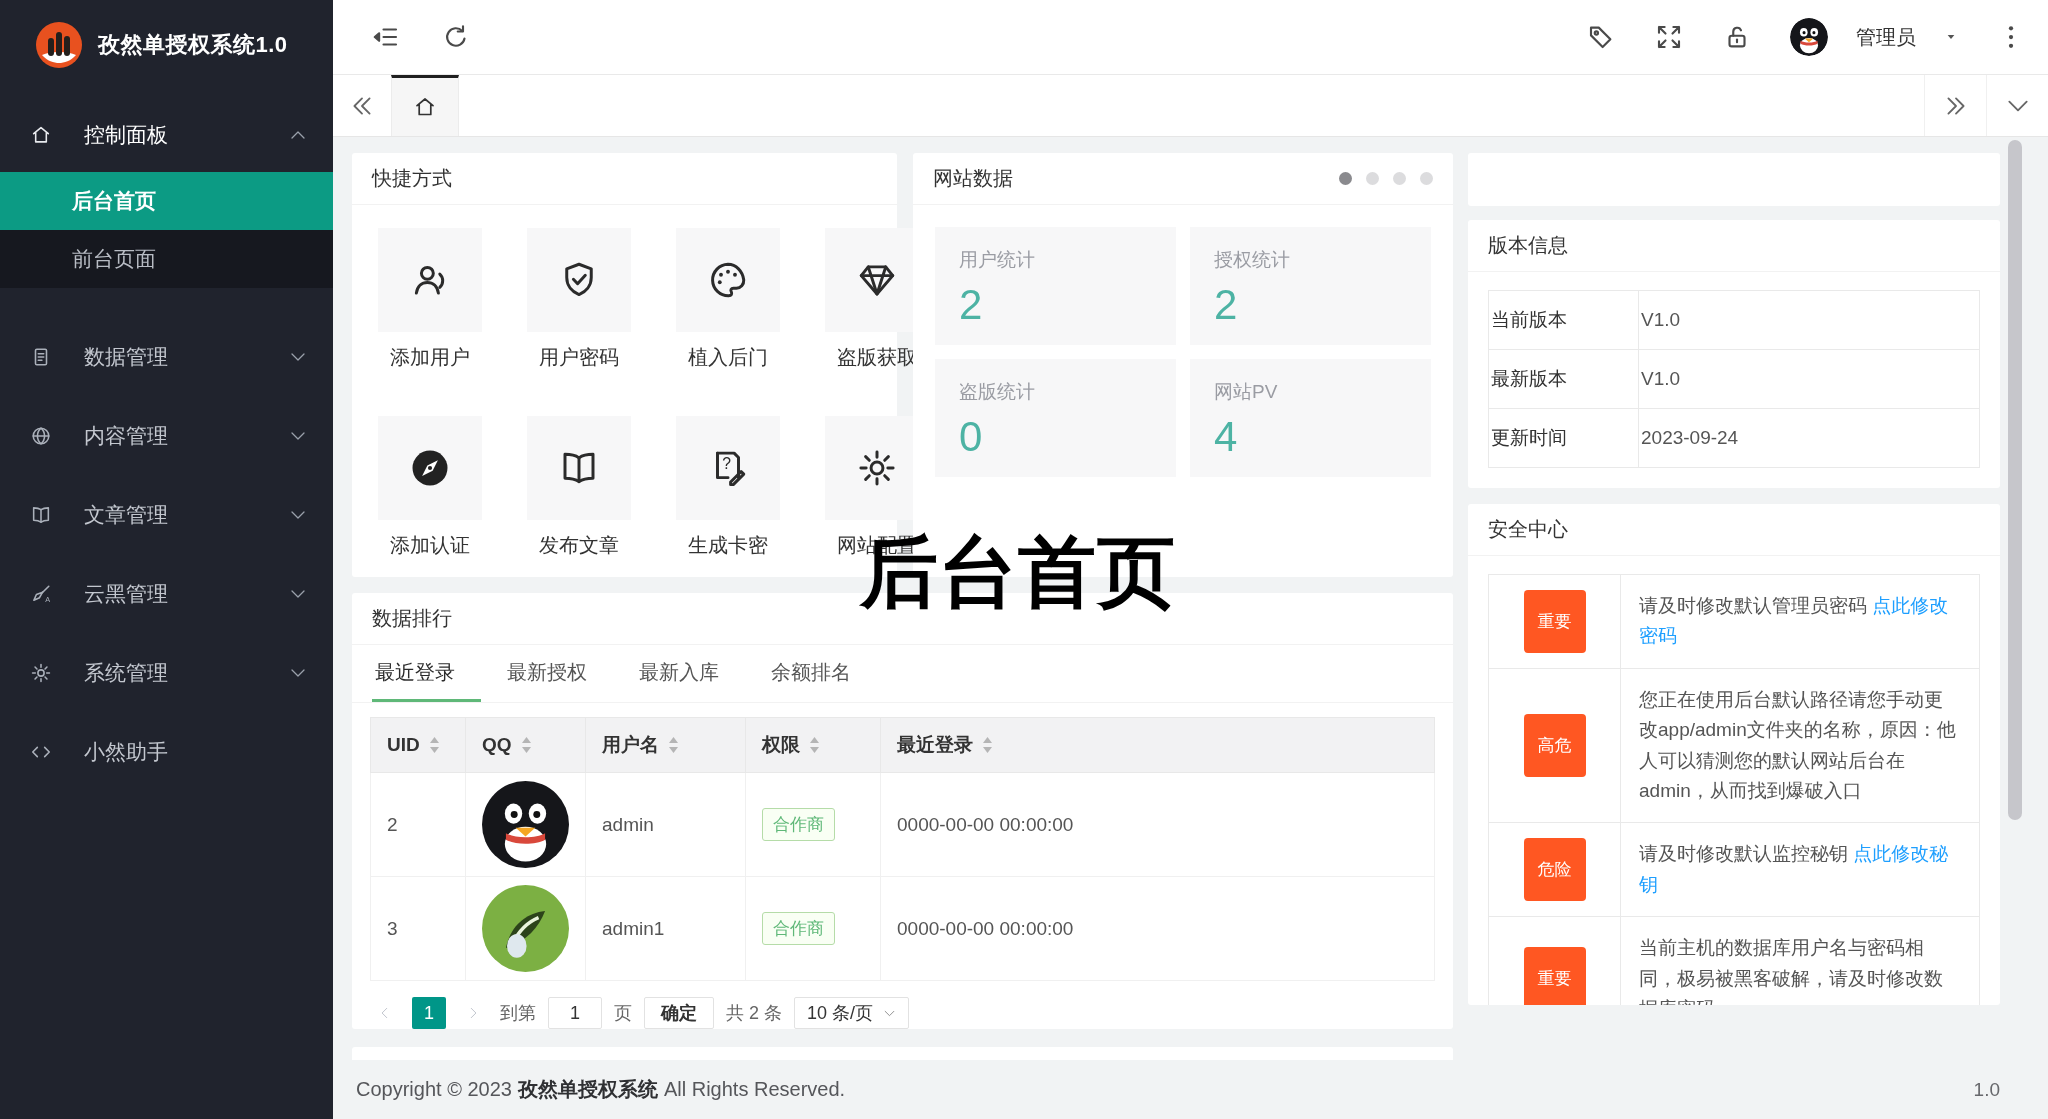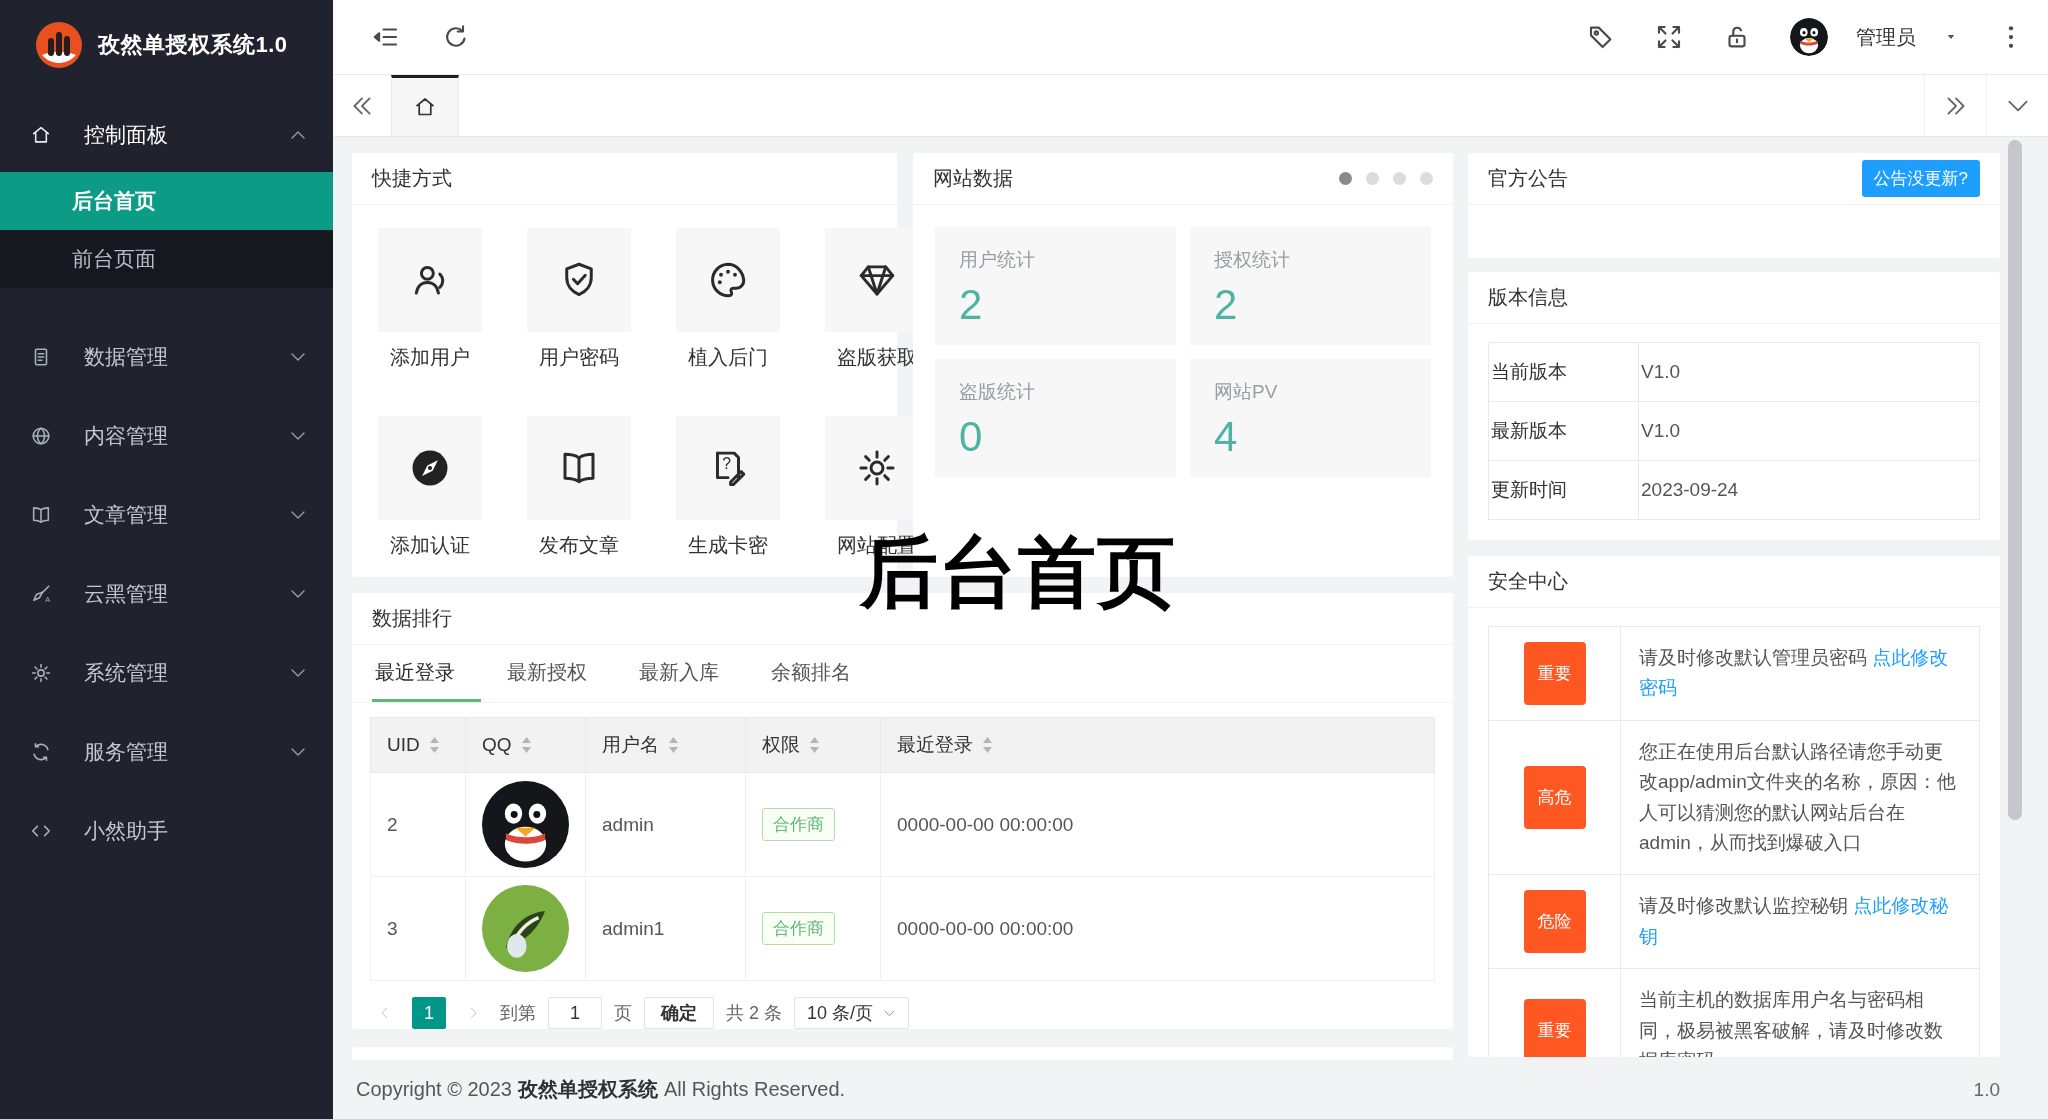--- a/index.html
+++ b/index.html
@@ -95,21 +95,21 @@
   a.sec-link{color:var(--blue);text-decoration:none;cursor:pointer;}
 
   
   .card-rank{width:1101px;margin-top:16px;}
   .tabs{display:flex;padding:0 20px;border-bottom:1px solid var(--card-line);height:58px;}
   .tab{padding:0 26px;display:flex;align-items:center;font-size:20px;color:#555;cursor:pointer;border-bottom:3px solid transparent;}
   .tab:first-child{padding-left:3px;}
   .tab.active{color:#2b2b2b;border-bottom-color:var(--green);}
   .rank-table-wrap{margin:14px 18px 0;}
   table.data{width:100%;border-collapse:collapse;table-layout:fixed;}
-  table.data th{background:#f2f2f3;font-weight:400;text-align:right;padding:14px 16px;font-size:19px;color:#333;border:1px solid #e8e8e8;cursor:pointer;}
+  table.data th{background:#f2f2f3;font-weight:700;text-align:right;padding:14px 16px;font-size:19px;color:#333;border:1px solid #e8e8e8;cursor:pointer;}
   table.data td{border:1px solid #f0f0f0;padding:8px 16px;font-size:19px;color:#555;height:55px;}
   .th-inner{display:flex;align-items:center;gap:9px;}
   .sort{width:11px;height:16px;color:#b5b5b5;}
   .avatar40{width:40px;height:40px;border-radius:50%;overflow:hidden;}
   .badge-role{display:inline-block;border:1px solid #b5dca8;background:#f9fff4;color:var(--green);font-size:17px;padding:4px 10px;border-radius:3px;}
   .pager{display:flex;align-items:center;gap:12px;margin:16px 18px 18px;font-size:18px;color:#666;}
   .pg-arrow{width:30px;height:32px;display:flex;align-items:center;justify-content:center;color:#c0c4cc;cursor:pointer;}
   .pg-arrow .ic{width:14px;height:14px;}
   .pg-page{width:34px;height:32px;background:var(--teal);color:#fff;display:flex;align-items:center;justify-content:center;border-radius:2px;cursor:pointer;}
   .pg-input{width:54px;height:32px;border:1px solid #e2e2e2;border-radius:2px;text-align:center;font-size:18px;color:#333;font-family:inherit;}
@@ -244,36 +244,20 @@
   </div>
       <div class="side-section">
     <div class="side-item">
       <span class="si-icon ic">
             <svg viewBox="0 0 24 24" fill="none" stroke="currentColor" stroke-width="1.7" stroke-linecap="round" stroke-linejoin="round">
               <circle cx="12" cy="12" r="3.4"></circle>
               <path d="M12 2.8v3M12 18.2v3M2.8 12h3M18.2 12h3M5.5 5.5l2.1 2.1M16.4 16.4l2.1 2.1M18.5 5.5l-2.1 2.1M7.6 16.4l-2.1 2.1"></path>
             </svg>
           </span>
       <span class="si-label">系统管理</span>
-      <span class="si-chev ic">
-            <svg viewBox="0 0 24 24" fill="none" stroke="currentColor" stroke-width="1.7" stroke-linecap="round" stroke-linejoin="round">
-              <path d="M4 8l8 8 8-8"></path>
-            </svg>
-          </span>
-    </div>
-
-  </div>
-      <div class="side-section">
-    <div class="side-item">
-      <span class="si-icon ic">
-            <svg viewBox="0 0 24 24" fill="none" stroke="currentColor" stroke-width="1.7" stroke-linecap="round" stroke-linejoin="round">
-              <path d="M19.5 9.5A8 8 0 0 0 6 6.2M6 6.2V3M6 6.2h3.2M4.5 14.5A8 8 0 0 0 18 17.8M18 17.8V21M18 17.8h-3.2"></path>
-            </svg>
-          </span>
-      <span class="si-label">服务管理</span>
       <span class="si-chev ic">
             <svg viewBox="0 0 24 24" fill="none" stroke="currentColor" stroke-width="1.7" stroke-linecap="round" stroke-linejoin="round">
               <path d="M4 8l8 8 8-8"></path>
             </svg>
           </span>
     </div>
 
   </div>
       <div class="side-section">
     <div class="side-item">
@@ -673,24 +657,20 @@
         <div class="log-entry">
           <span class="log-dot"></span>
           <div class="log-line1">管理员 [卡密兑换] 成功 通过卡密[S1OGAgrNAm19RCEoPTHS]用户名admin1|用户密码[123456]|用户</div>
 
         </div>
       </div>
     </div>
 
     <div class="col-right">
       <div class="card card-ann">
-        <div class="card-h">
-          <span class="title">官方公告</span>
-          <button class="btn-blue">公告没更新?</button>
-        </div>
         <div class="ann-body"></div>
       </div>
 
       <div class="card" style="margin-top:14px;">
         <div class="card-h">
             <span class="title">版本信息</span>
           </div>
         <div class="kv-body">
             <table class="kv">
               <tbody id="version-rows">

